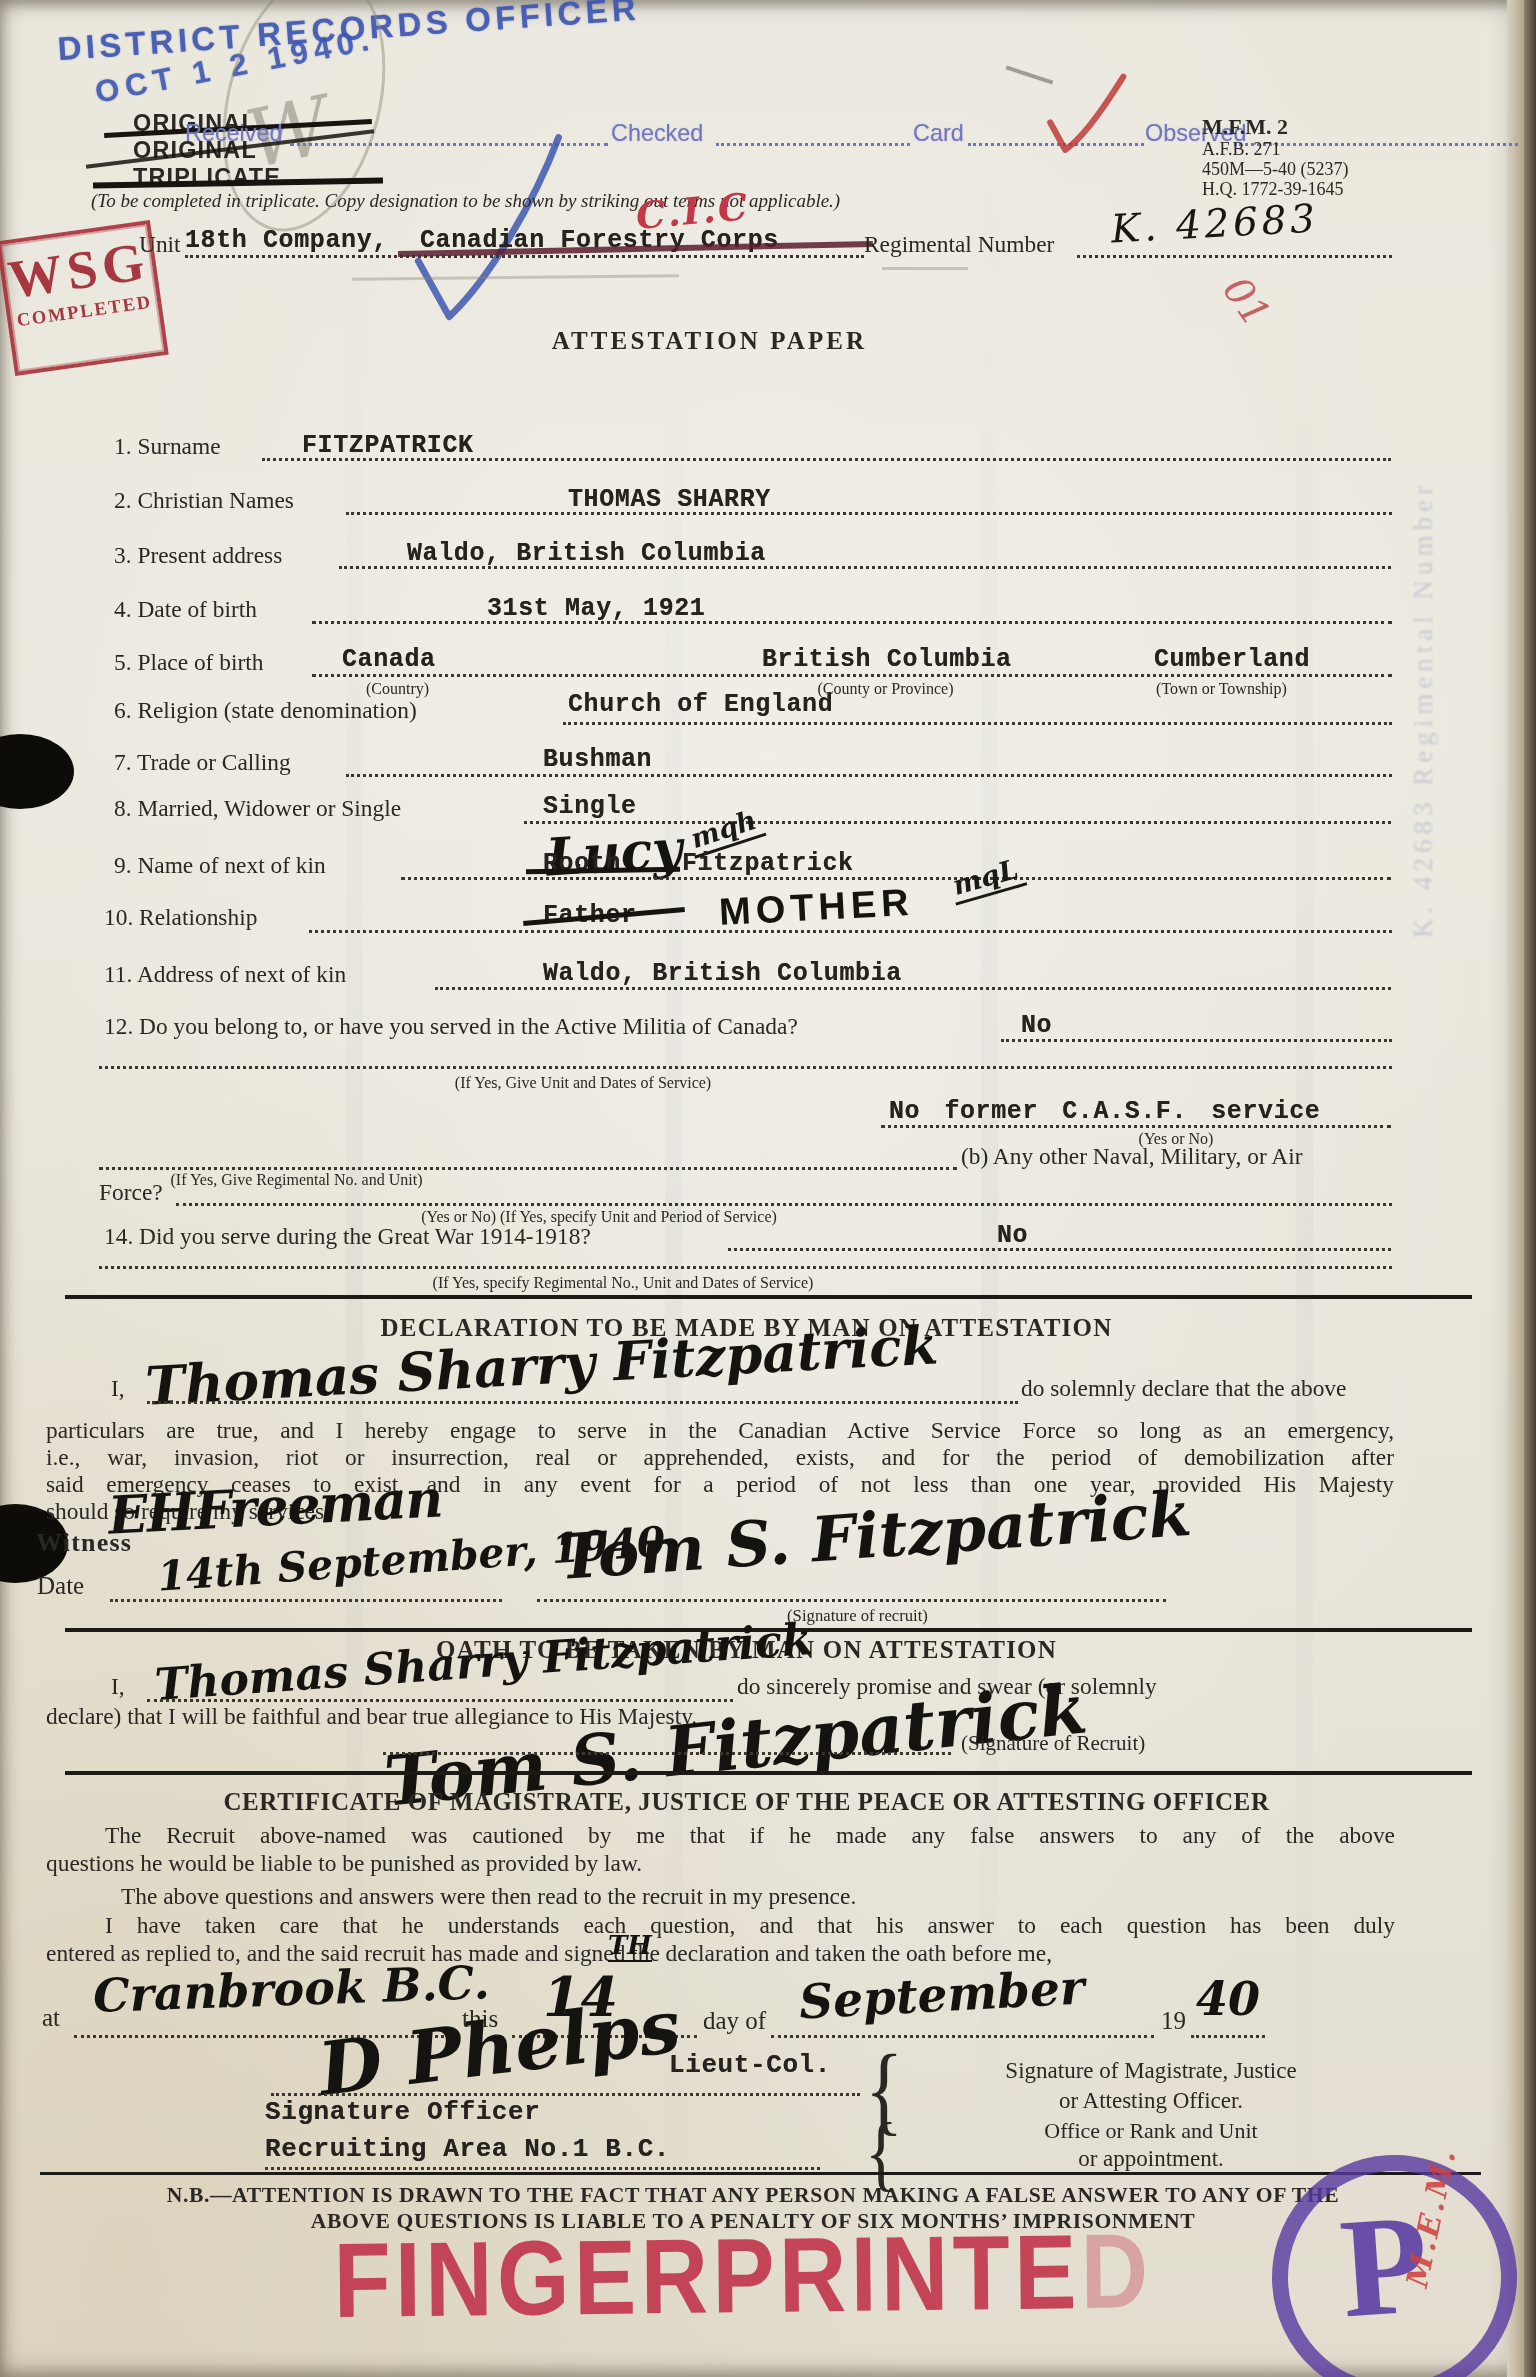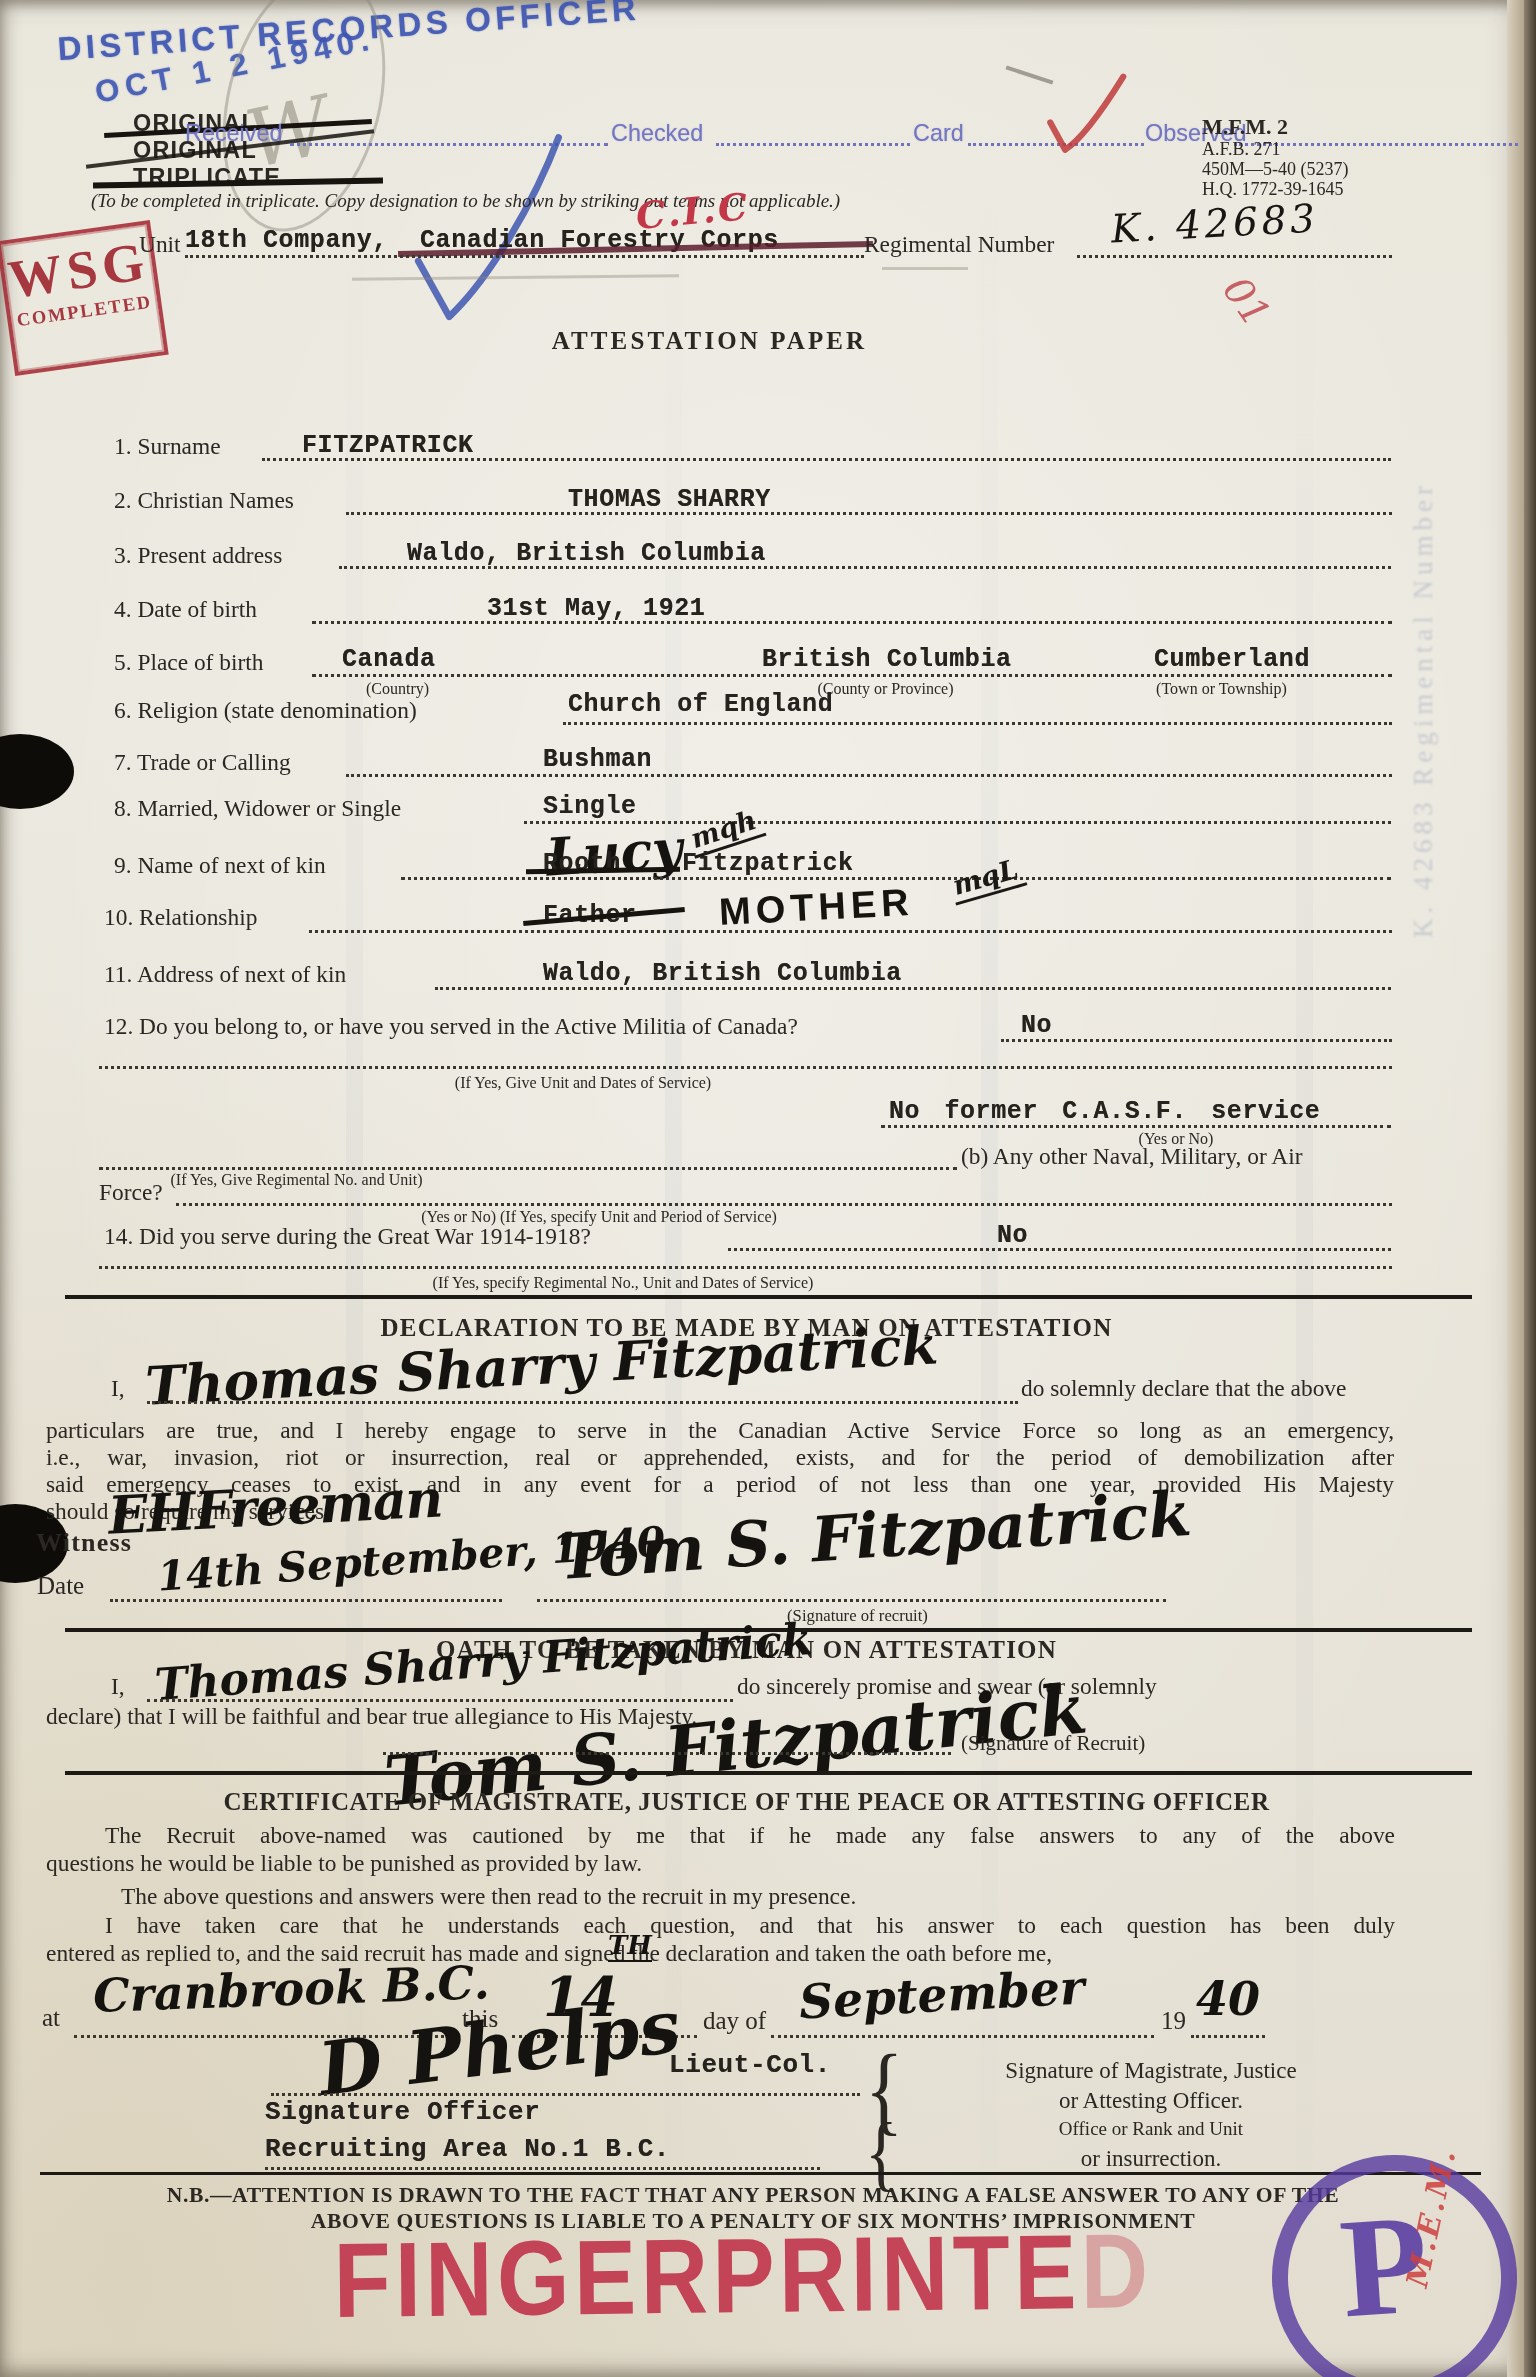--- a/index.html
+++ b/index.html
@@ -243,22 +243,22 @@
   <div class="abs tw" style="left:669px;top:2050px;font-size:26px">Lieut-Col.</div>
   <div class="abs dots" style="left:271px;top:2093px;width:589px"></div>
   <div class="abs tw" style="left:265px;top:2097px;font-size:26px">Signature Officer</div>
   <div class="abs tw" style="left:265px;top:2134px;font-size:26px">Recruiting Area No.1 B.C.</div>
   <div class="abs dots" style="left:265px;top:2167px;width:555px"></div>
 
   <div class="abs serif" style="left:865px;top:2044px;font-size:80px;transform:scaleY(1.25);color:#2a2622">{</div>
   <div class="abs serif" style="left:901px;top:2058px;width:500px;text-align:center;font-size:23px">Signature of Magistrate, Justice</div>
   <div class="abs serif" style="left:901px;top:2088px;width:500px;text-align:center;font-size:23px">or Attesting Officer.</div>
   <div class="abs serif" style="left:865px;top:2113px;font-size:68px;transform:scaleY(1.25);color:#2a2622">{</div>
-  <div class="abs serif" style="left:901px;top:2118px;width:500px;text-align:center;font-size:19px">Office or Rank and Unit</div>
-  <div class="abs serif" style="left:901px;top:2146px;width:500px;text-align:center;font-size:23px">or insurrection.</div>
+  <div class="abs serif" style="left:901px;top:2118px;width:500px;text-align:center;font-size:22px">Office or Rank and Unit</div>
+  <div class="abs serif" style="left:901px;top:2146px;width:500px;text-align:center;font-size:23px">or appointment.</div>
 
   <div class="abs" style="left:40px;top:2172px;width:1441px;height:3.1px;background:#1d1a16"></div>
 
   <div class="abs serif b" style="left:34px;top:2183px;width:1438px;text-align:center;font-size:21.6px;letter-spacing:0.6px">N.B.—ATTENTION IS DRAWN TO THE FACT THAT ANY PERSON MAKING A FALSE ANSWER TO ANY OF THE</div>
   <div class="abs serif b" style="left:34px;top:2209px;width:1438px;text-align:center;font-size:21.6px;letter-spacing:0.6px">ABOVE QUESTIONS IS LIABLE TO A PENALTY OF SIX MONTHS’ IMPRISONMENT</div>
 
   <div class="abs" style="left:333px;top:2220px;font-family:'Liberation Sans',sans-serif;font-weight:700;font-size:106px;letter-spacing:5px;color:#c2384e;transform:scaleX(.88) rotate(-.6deg);transform-origin:left top;opacity:.92;white-space:nowrap">
     <span>FINGERPRINTE</span><span style="opacity:.38">D</span>
   </div>
 

